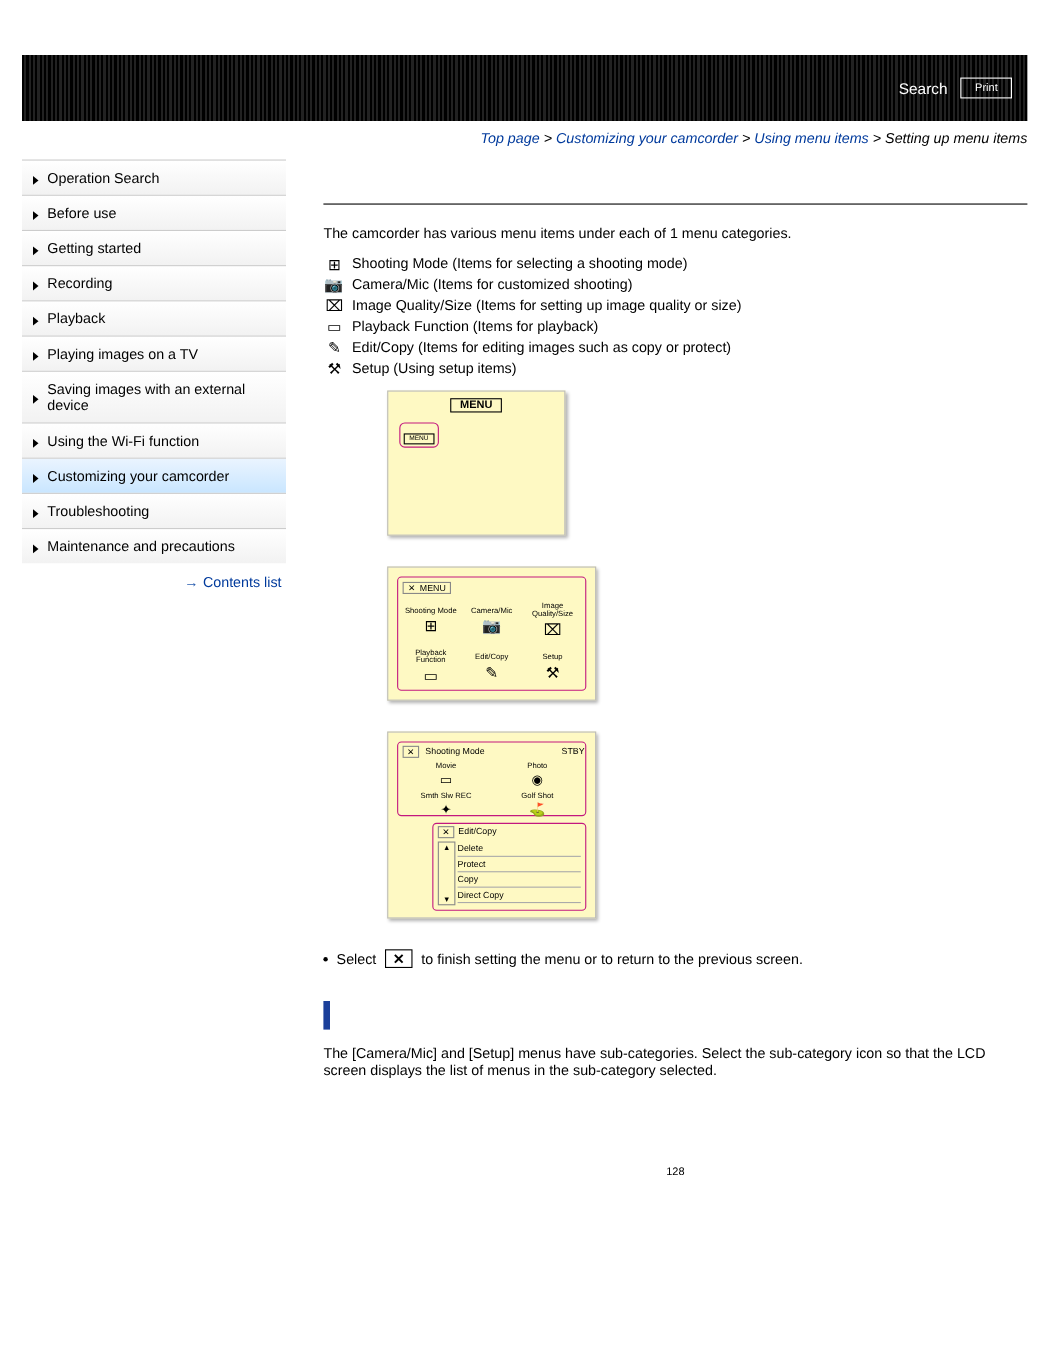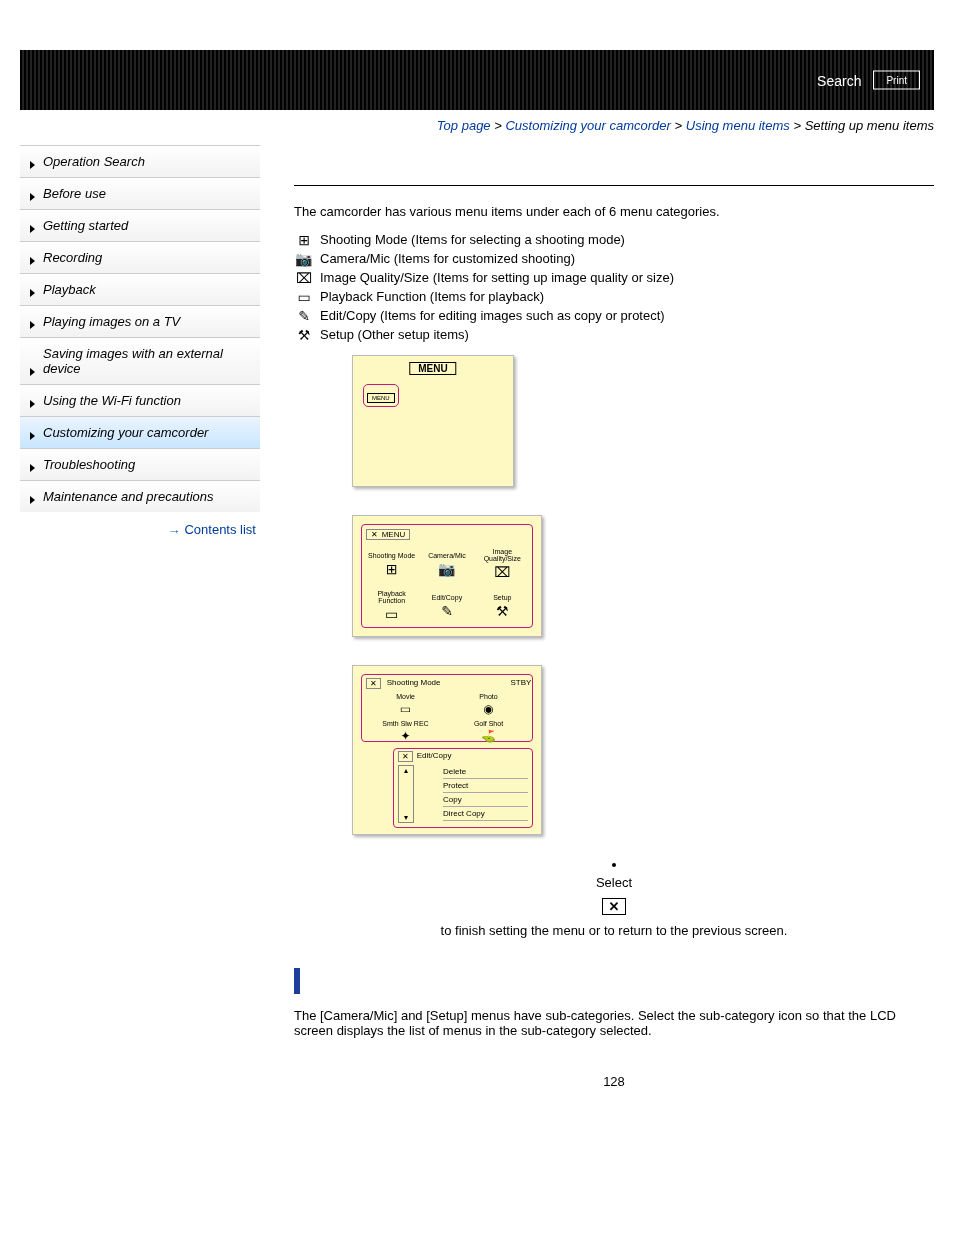--- a/index.html
+++ b/index.html
@@ -57,25 +57,24 @@
   }
   
   .side {
     width: 240px;
     flex: 0 0 240px;
   }
   .side .item {
     border-top: 1px solid #ccc;
     padding: 8px 8px 8px 10px;
     display: flex;
-    align-items: flex-end;
+    align-items: center;
     gap: 8px;
     background: linear-gradient(#fff,#f2f2f2);
     color:#000;
-    font-style:italic;
   }
   .side .item:last-child { border-bottom: 1px solid #ccc; }
   .side .item.active {
     background: linear-gradient(#eaf4ff,#c9e6ff);
   }
   .side .arrow {
     width:0;height:0;border-left:5px solid #000;border-top:4px solid transparent;border-bottom:4px solid transparent;margin-top:4px;
   }
   .side .item a { color:#000; text-decoration:none; }
   .contents-link {
@@ -138,31 +137,31 @@
   .ill3 .top .g { position:absolute; top:18px; left:4px; right:4px; display:grid; grid-template-columns:1fr 1fr; gap:4px;}
   .ill3 .top .g .c { font-size:7px; text-align:center; border-right:0; }
   .ill3 .top .g .c .ic { font-size:12px; display:block; margin-top:2px;}
   .ill3 .bot {
     position:absolute; top:82px; left:40px; right:8px; height:78px;
     border:1px solid #c3187f; border-radius:4px;
   }
   .ill3 .bot .hbar { position:absolute; top:2px; left:4px; font-size:8px; display:flex; gap:4px;}
   .ill3 .bot .hbar .x{border:1px solid #888;padding:0 3px;}
   .ill3 .bot .rows { position:absolute; top:16px; left:22px; right:4px;}
-  .ill3 .bot .rows .r { border-bottom:1px solid #aaa; font-size:8px; padding:2px 0;margin-left:27px;}
+  .ill3 .bot .rows .r { border-bottom:1px solid #aaa; font-size:8px; padding:2px 0;}
   .ill3 .bot .sbar { position:absolute; top:16px; left:4px; width:14px; bottom:4px; border:1px solid #888; display:flex; flex-direction:column; justify-content:space-between; align-items:center; font-size:8px;}
-  .finish { display:flex; align-items:center; gap:8px; margin:6px 0 30px;flex-direction:column; }
+  .finish { display:flex; align-items:center; gap:8px; margin:6px 0 30px; }
   .finish .dot { width:4px;height:4px;border-radius:50%;background:#000;}
   .xbtn {
     border:1px solid #000; padding:0 6px; font-weight:bold; font-family:Arial;
   }
   .section-bar {
     width:6px; height:26px; background:#1b3f9a; margin-bottom:14px;
   }
-  .pagenum { text-align:center; margin-top:36px; font-size:13px;}
+  .pagenum { text-align:center; margin-top:80px; font-size:10px;}
 </style>
 </head>
 <body>
 
 <div class="page">
 
   <div class="topbar">
     <div class="btns">
       <a href="#">Search</a>
       <a href="#" class="print">Print</a>
@@ -227,21 +226,21 @@
         <a href="#">Maintenance and precautions</a>
       </div>
       <div class="contents-link">
         <span class="arrow-r">→</span><a href="#">Contents list</a>
       </div>
     </div>
 
     <div class="main">
       <div class="hr"></div>
 
-      <p class="para">The camcorder has various menu items under each of 6 menu categories.</p>
+      <p class="para">The camcorder has various menu items under each of 1 menu categories.</p>
 
       <ul class="bullet-list">
         <li>
             <span class="icn">⊞</span>
             <span>Shooting Mode (Items for selecting a shooting mode)</span>
           </li>
         <li>
             <span class="icn">📷</span>
             <span>Camera/Mic (Items for customized shooting)</span>
           </li>
@@ -252,21 +251,21 @@
         <li>
             <span class="icn">▭</span>
             <span>Playback Function (Items for playback)</span>
           </li>
         <li>
             <span class="icn">✎</span>
             <span>Edit/Copy (Items for editing images such as copy or protect)</span>
           </li>
         <li>
             <span class="icn">⚒</span>
-            <span>Setup (Other setup items)</span>
+            <span>Setup (Using setup items)</span>
           </li>
       </ul>
 
       <div class="ill ill1">
         <div class="menu-title">MENU</div>
         <div class="mbox"><span>MENU</span></div>
       </div>
 
       <div class="ill ill2">
         <div class="screen">

